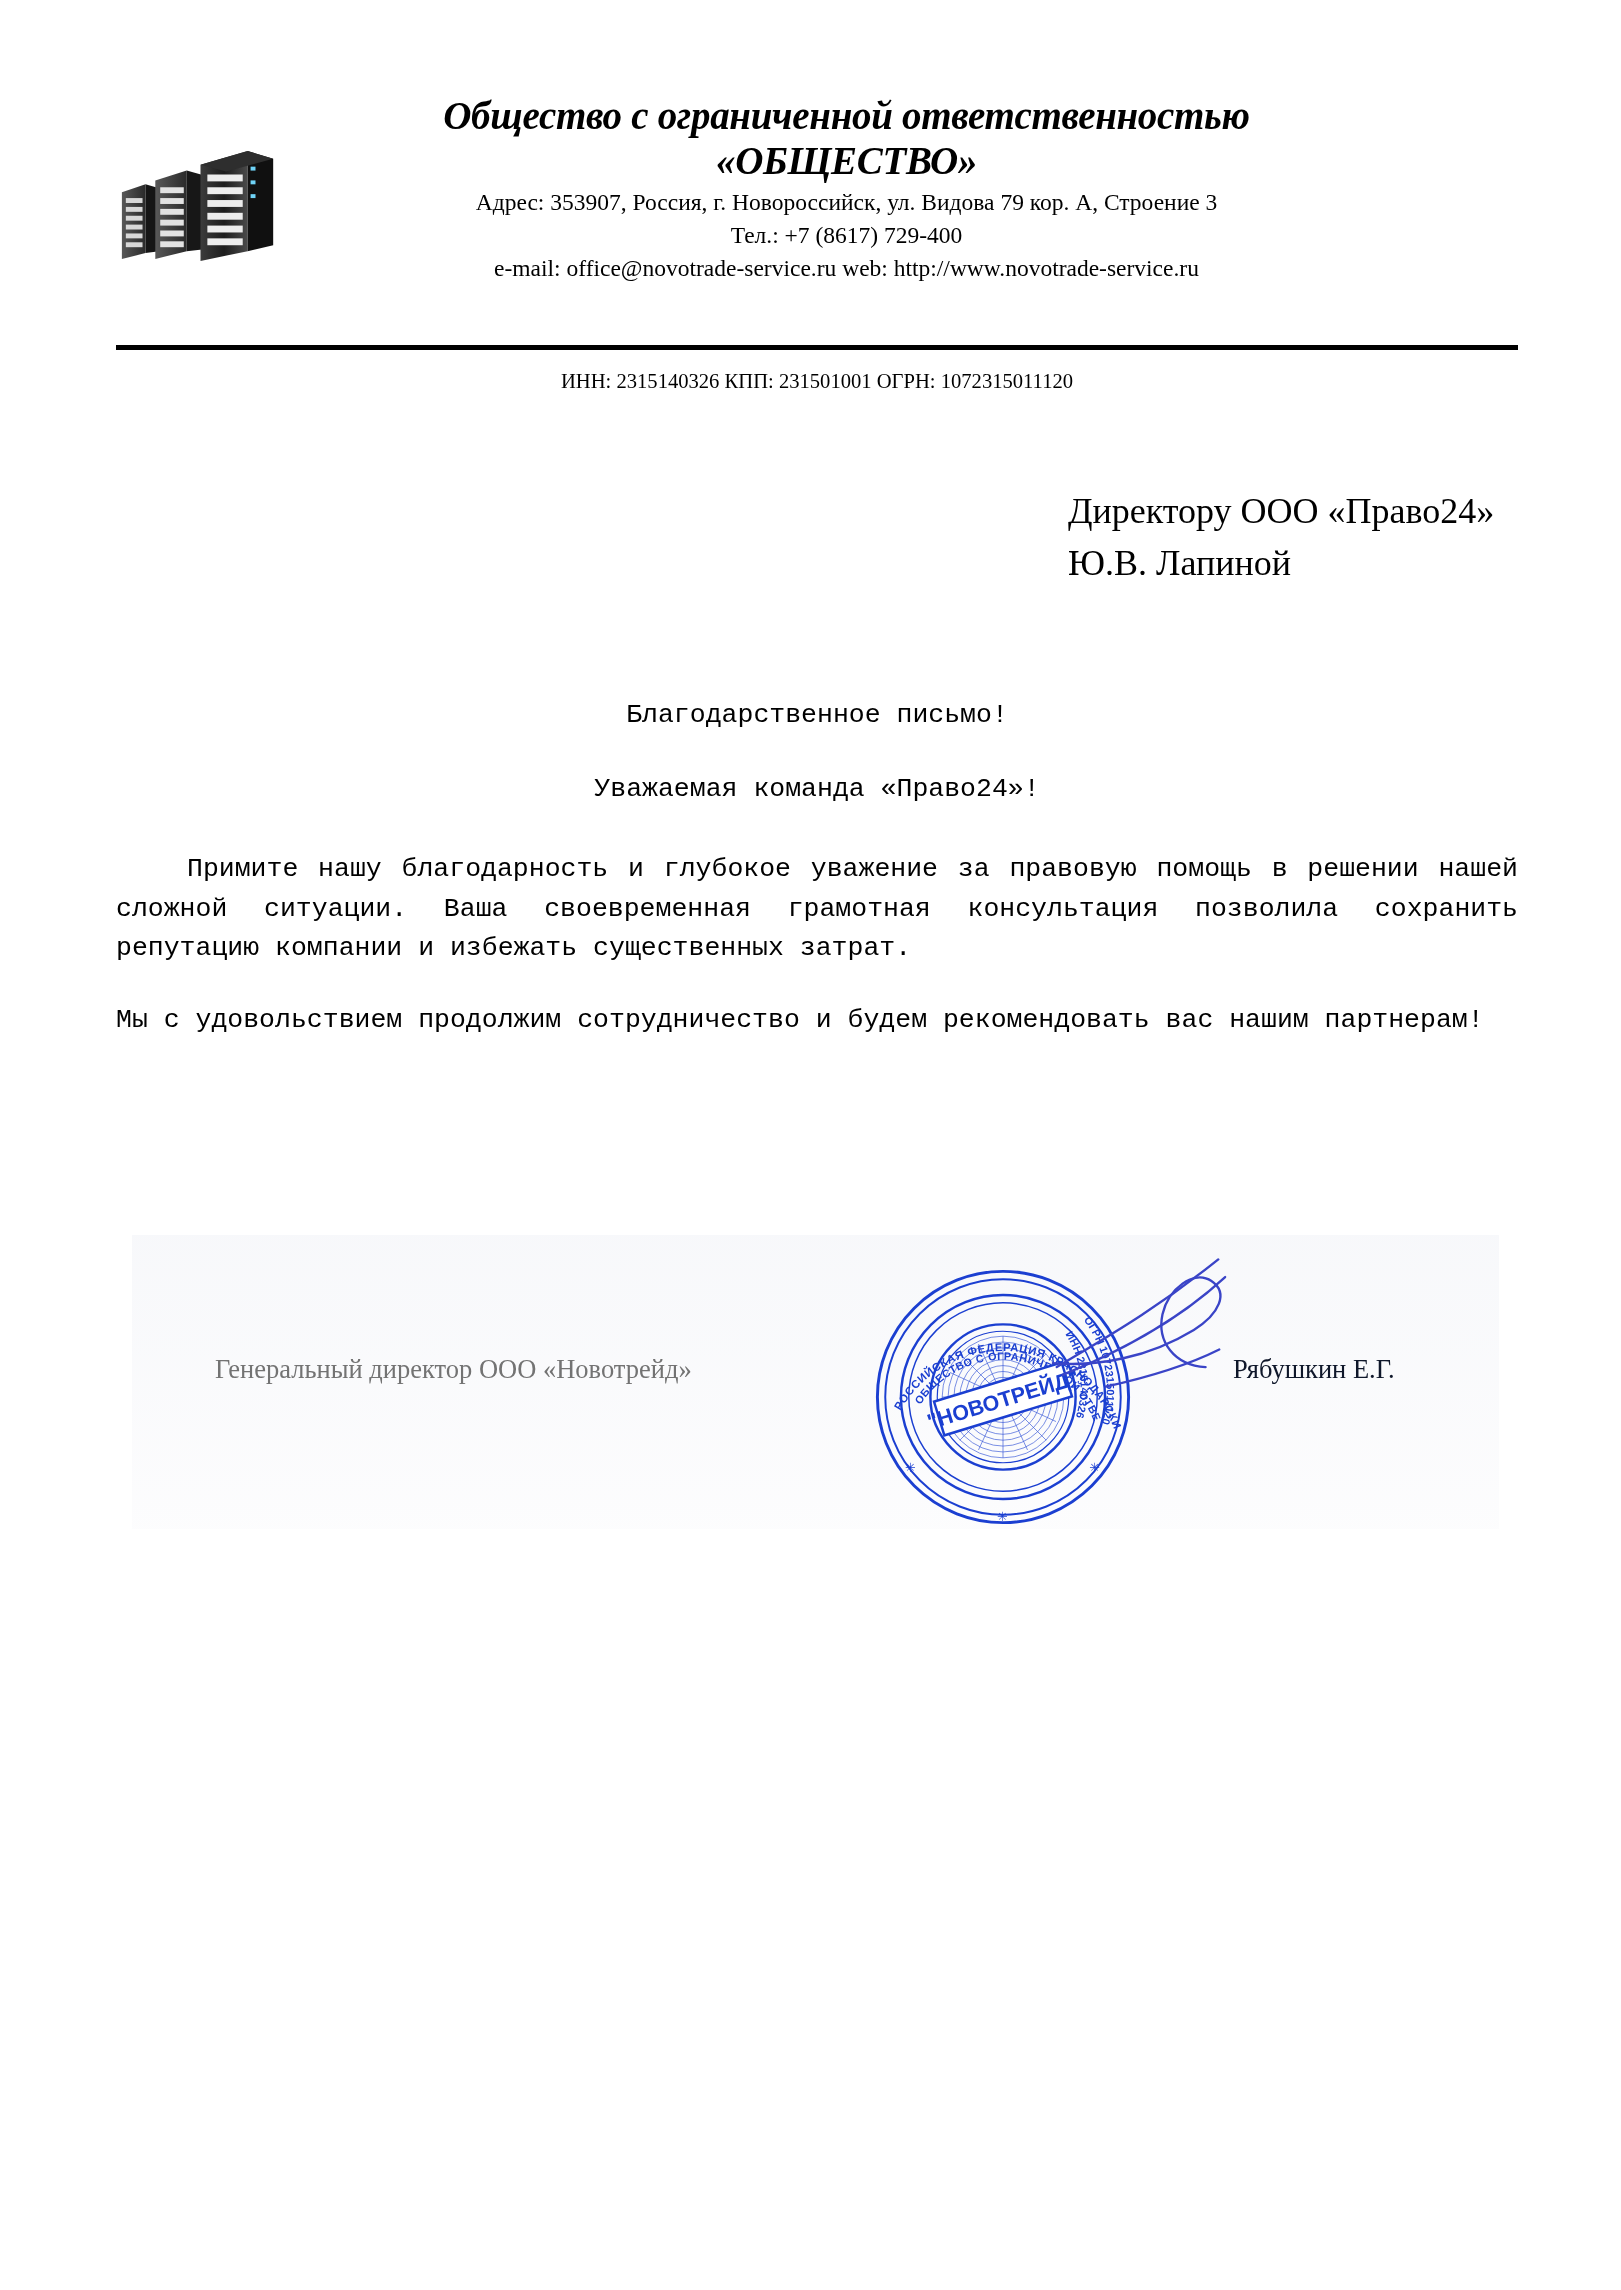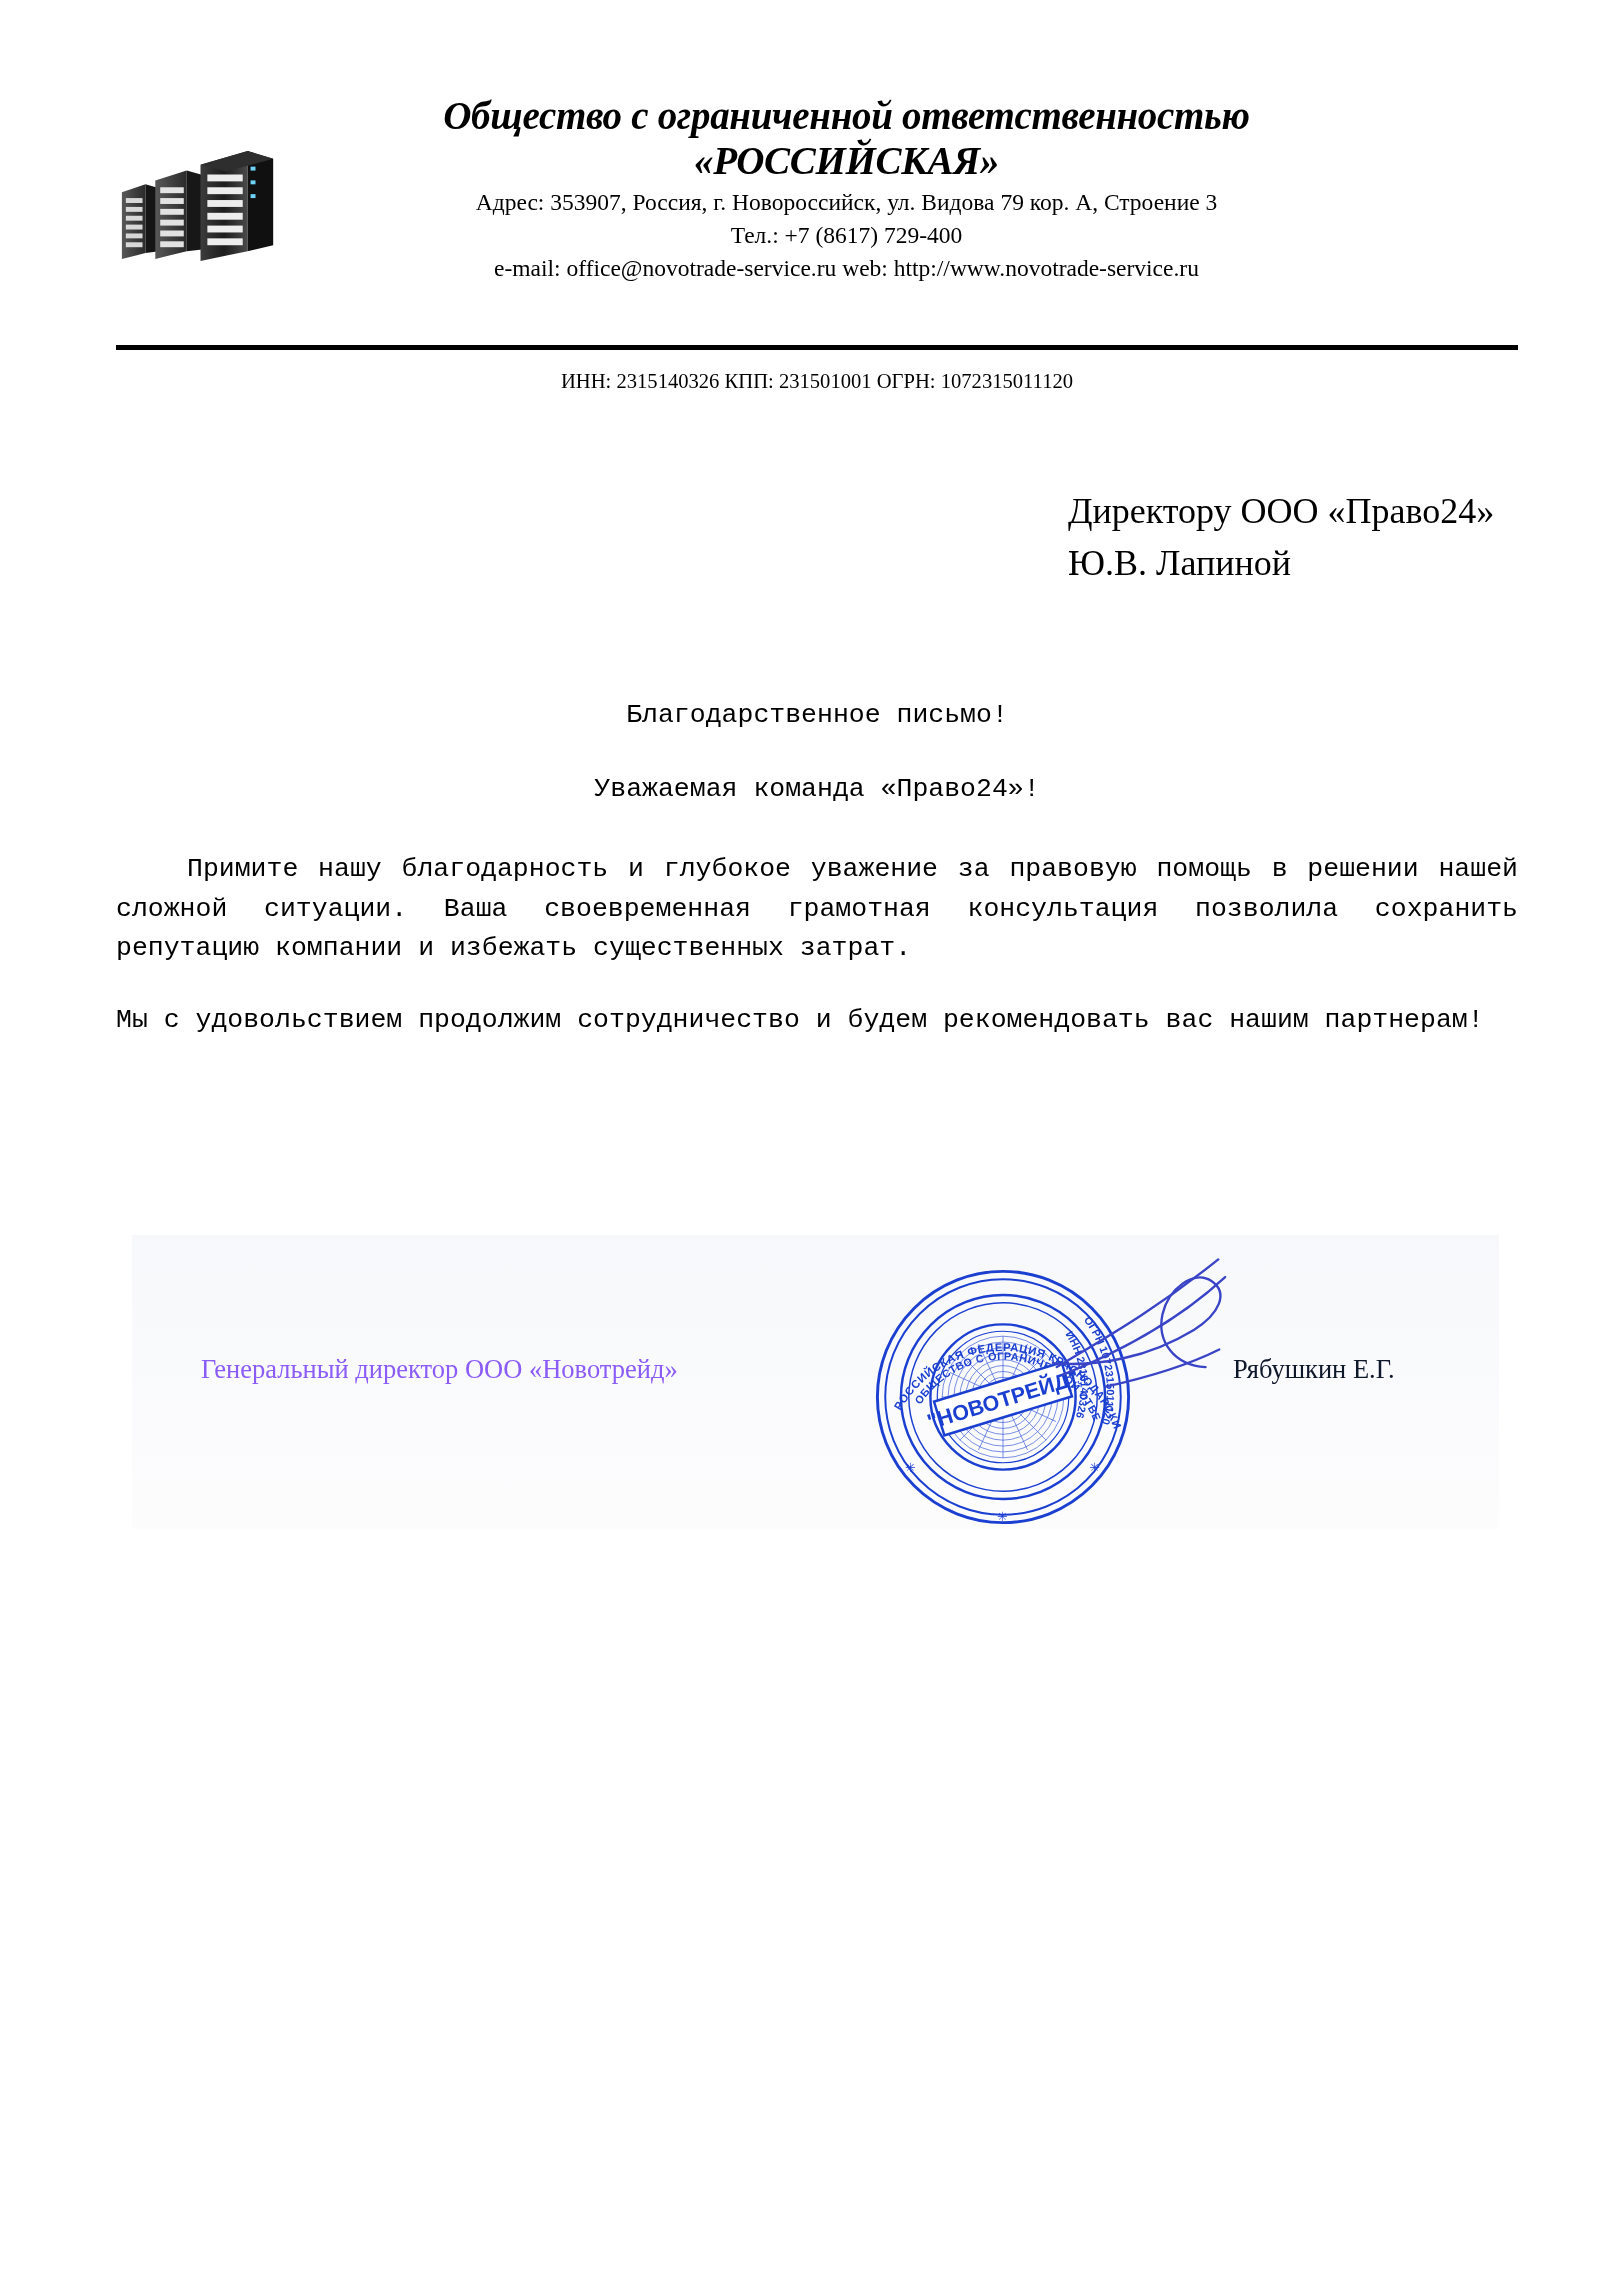--- a/index.html
+++ b/index.html
@@ -118,24 +118,24 @@
   
   .sign-row {
     position: absolute;
     left: 116px;
     top: 1220px;
     width: 1402px;
     height: 294px;
   }
   .sign-left {
     position: absolute;
-    left: 85px;
+    left: 99px;
     top: 134px;
     font-size: 26.5px;
-    color: #8b5cf6;
+    color: #737373;
   }
   .sign-right {
     position: absolute;
     left: 1117px;
     top: 134px;
     font-size: 26.5px;
     color: #0f172a;
     font-family: Liberation Serif, serif;
   }
 
@@ -222,21 +222,21 @@
             <rect x="137" y="26" width="5" height="4"></rect>
             <rect x="137" y="40" width="5" height="4"></rect>
             <rect x="137" y="54" width="5" height="4"></rect>
           </g>
         </g>
       </svg>
     </div>
 
     <h1 class="company-title">
       <span>Общество с ограниченной ответственностью</span>
-      <span class="line2">«РОССИЙСКАЯ»</span>
+      <span class="line2">«ОБЩЕСТВО»</span>
     </h1>
 
     <div class="contacts">
       <div class="row">Адрес: 353907, Россия, г. Новороссийск, ул. Видова 79 кор. А, Строение 3</div>
       <div class="row">Тел.: +7 (8617) 729-400</div>
       <div class="row">
         <span>e-mail:</span>
         <b>office@novotrade-service.ru</b>
         <span>web:</span>
         <b>http://www.novotrade-service.ru</b>

